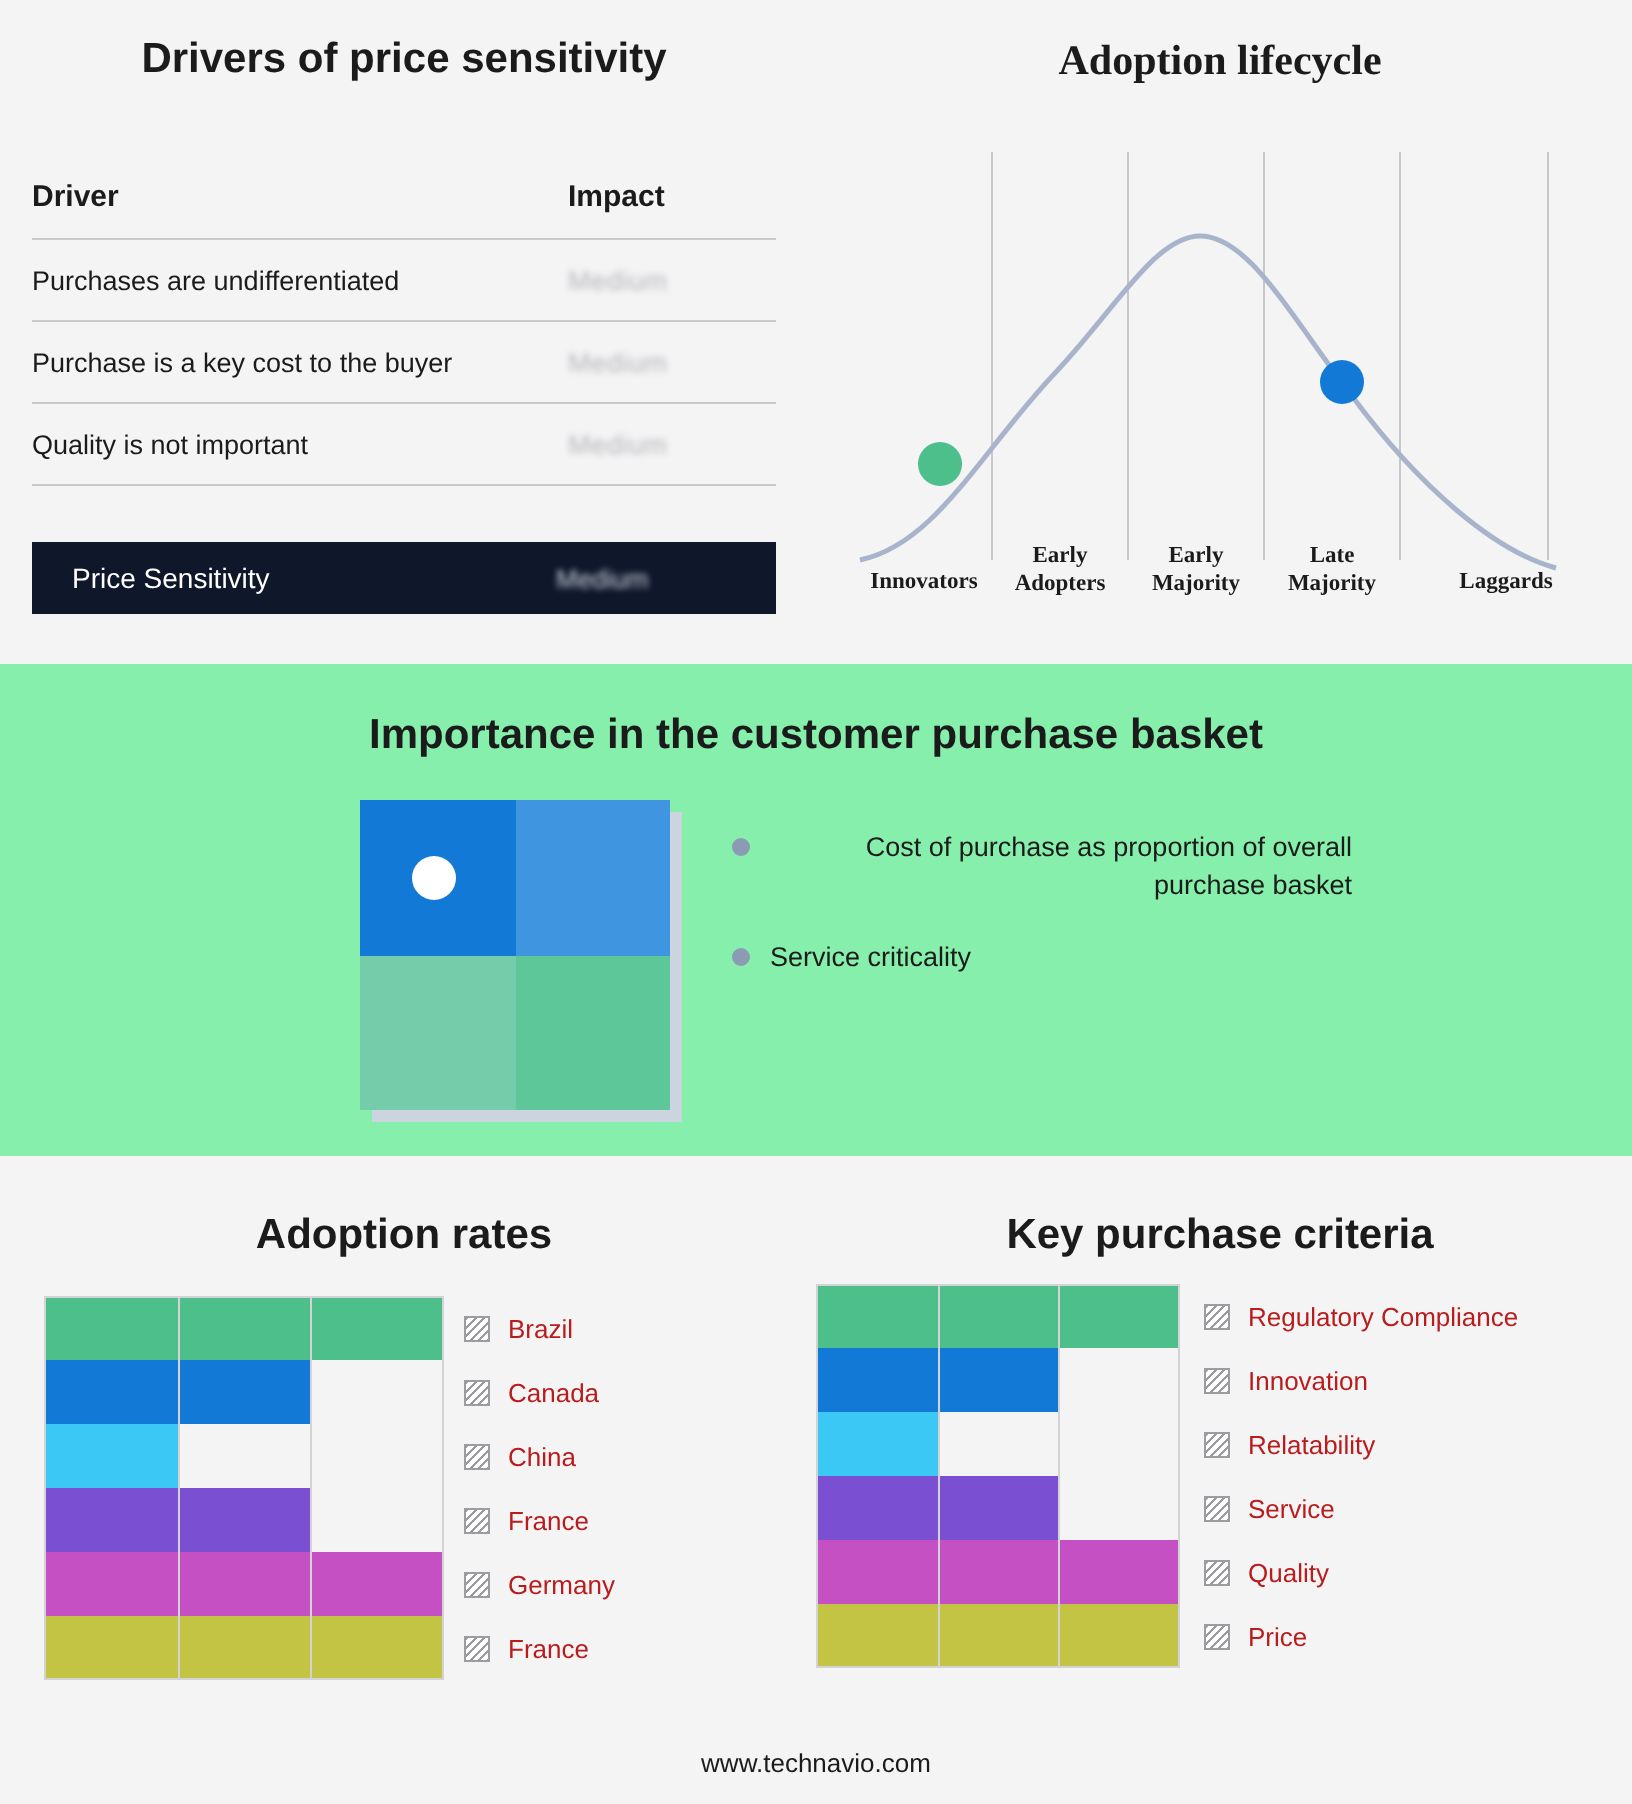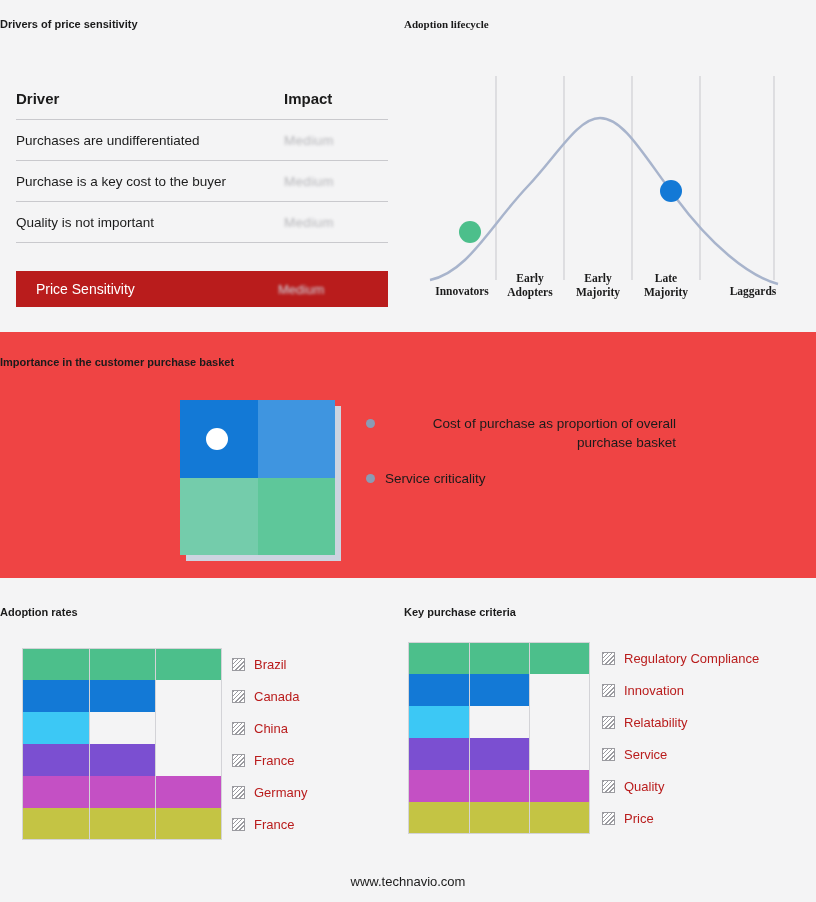--- a/index.html
+++ b/index.html
@@ -18,23 +18,23 @@
 
   .panel { position: absolute; box-sizing: border-box; }
 
   
   #top-band {
     left: 0; top: 0; width: 816px; height: 332px;
     background: #f4f4f5;
   }
 
   .panel-title {
-    font-size: 11px;
+    font-size: 21px;
     font-weight: bold;
-    text-align: left;
+    text-align: center;
     color: #1b1b1b;
   }
 
   
   #drivers-panel { left: 0; top: 0; width: 404px; height: 332px; }
   #drivers-title { position: absolute; left: 0; top: 18px; width: 404px; }
 
   #drivers-table {
     position: absolute;
     left: 16px; top: 90px;
@@ -59,21 +59,21 @@
   #drivers-table td.impact-cell {
     padding-left: 6px;
     color: #b6b6ba;
     filter: blur(1.6px);
     letter-spacing: .3px;
   }
   #sensitivity-bar {
     position: absolute;
     left: 16px; top: 271px;
     width: 372px; height: 36px;
-    background: #b91c1c;
+    background: #0f172a;
     color: #ffffff;
     display: flex;
     align-items: center;
   }
   #sensitivity-bar .label {
     font-size: 14px;
     padding-left: 20px;
     flex: 1;
   }
   #sensitivity-bar .value {
@@ -97,21 +97,21 @@
     font-size: 11.5px;
     font-weight: bold;
     text-align: center;
     color: #1b1b1b;
     line-height: 14px;
   }
 
   
   #middle-band {
     left: 0; top: 332px; width: 816px; height: 246px;
-    background: #ef4444;
+    background: #86efac;
   }
   #basket-title { position: absolute; left: 0; top: 24px; width: 816px; }
   #quad {
     position: absolute;
     left: 180px; top: 68px;
     width: 155px; height: 155px;
     box-shadow: 6px 6px 0 0 #ccd4e0;
   }
   .quad-cell { position: absolute; width: 77.5px; height: 77.5px; }
   #quad-dot {

